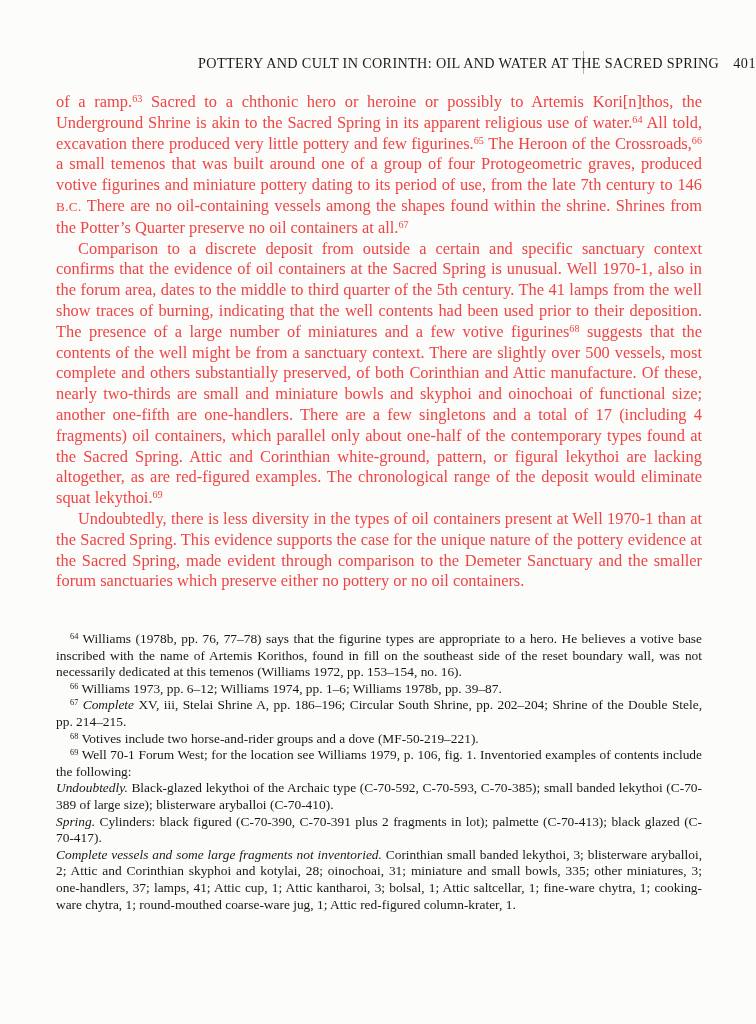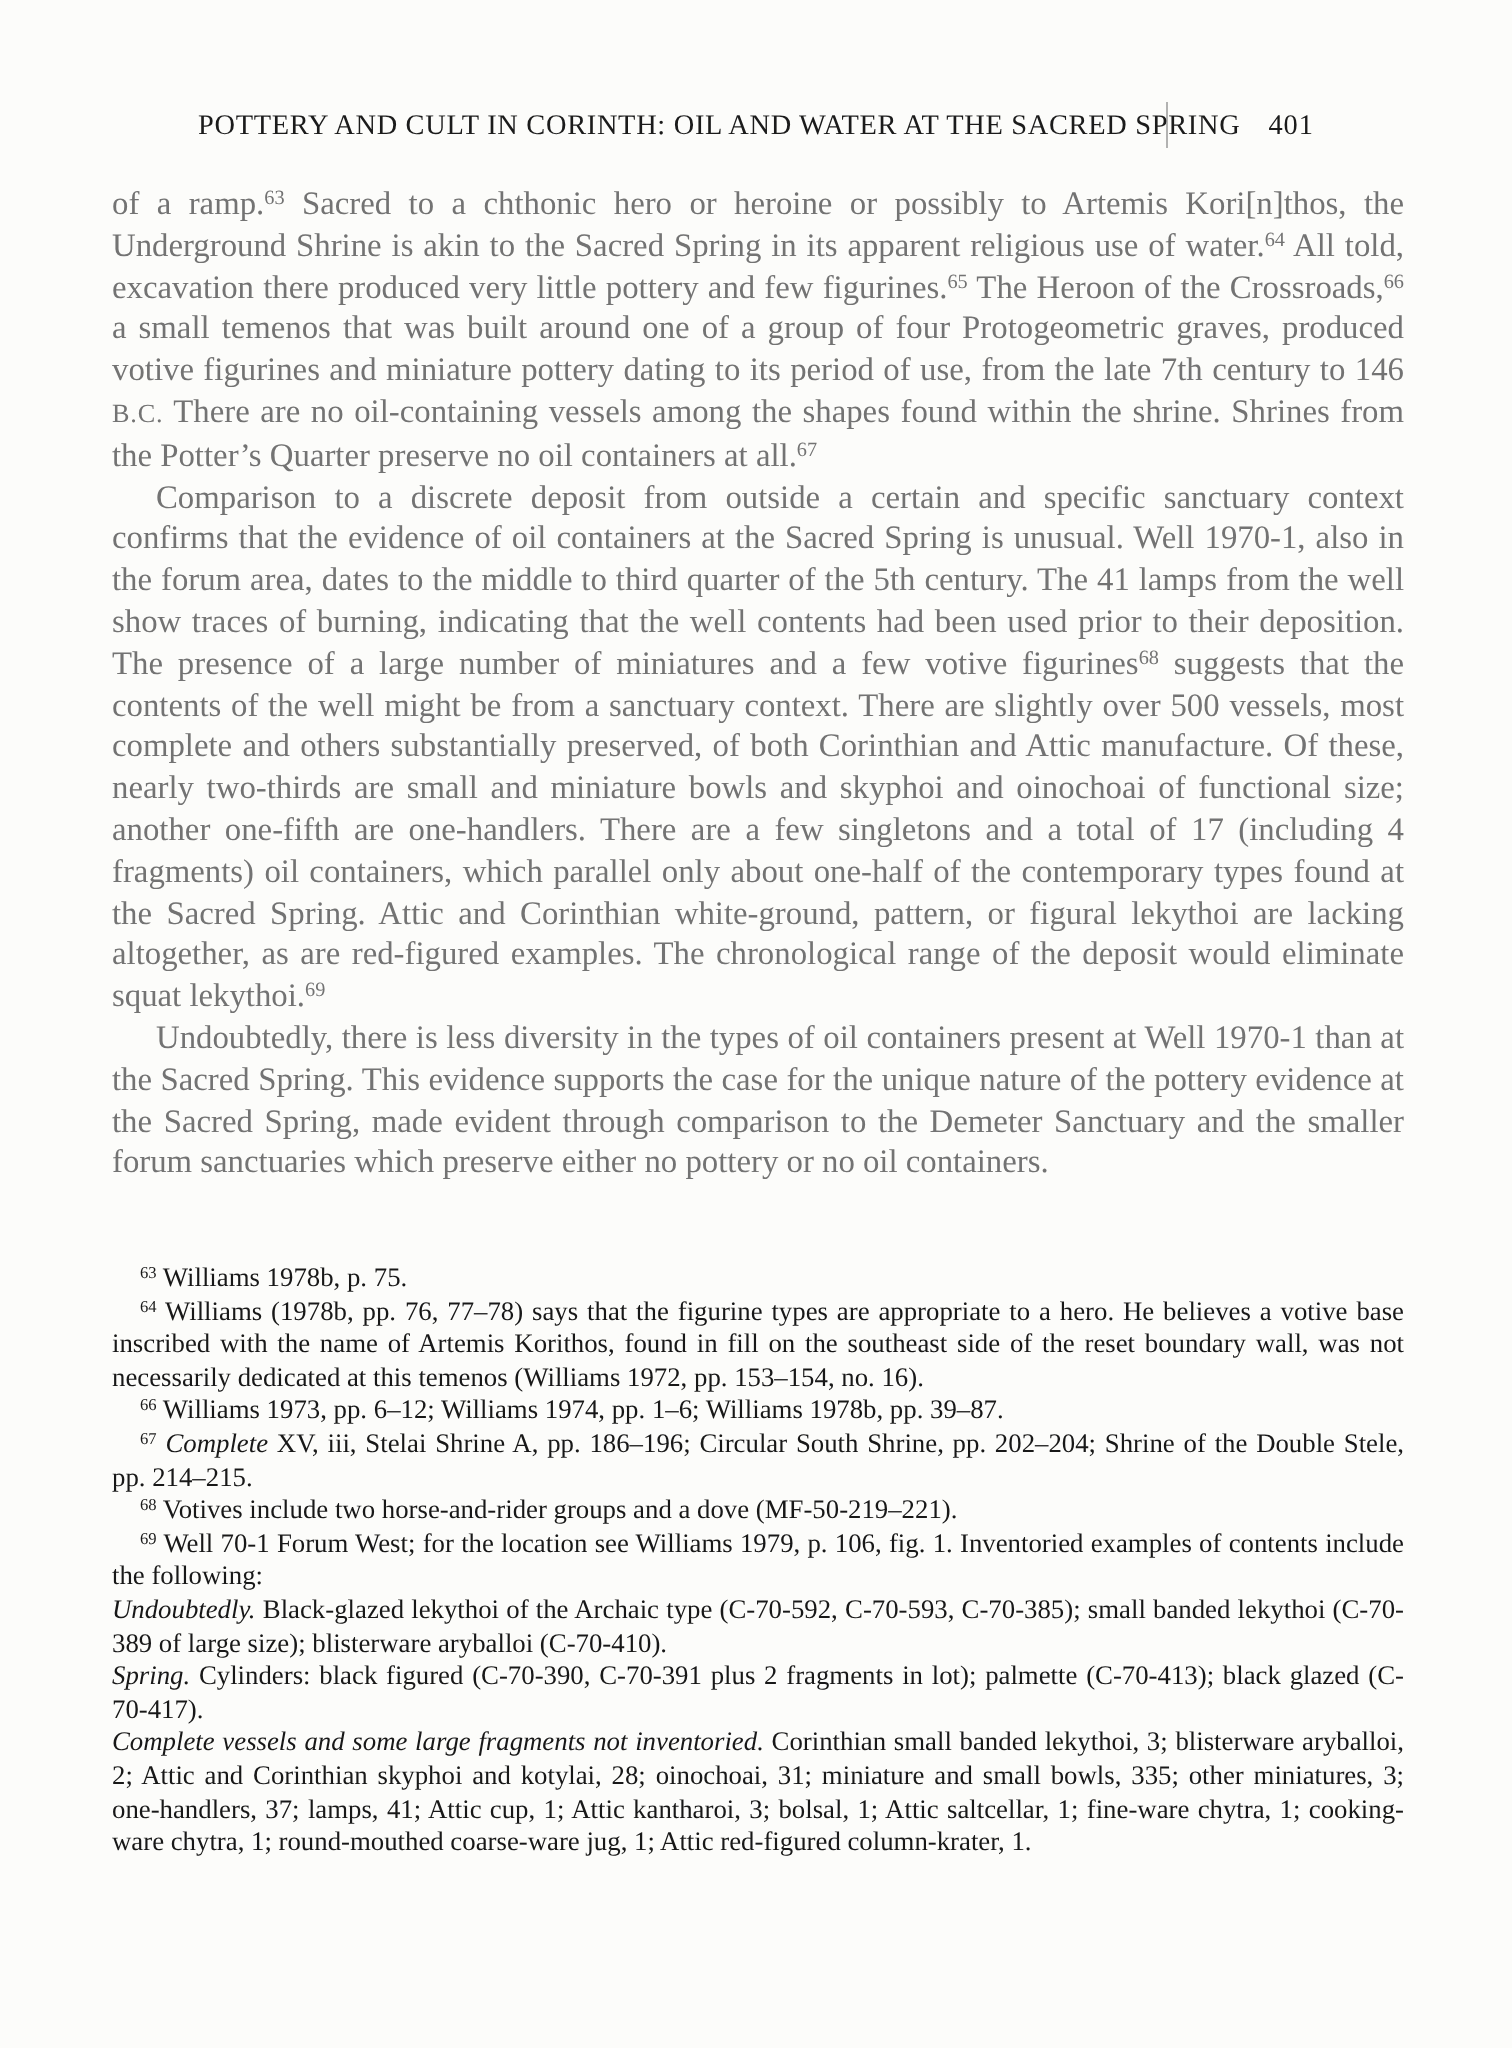--- a/index.html
+++ b/index.html
@@ -11,21 +11,21 @@
     background: #fcfcfa;
     color: #151515;
     font-family: "Liberation Serif", "DejaVu Serif", serif;
     overflow: hidden;
   }
   .running-head {
     position: absolute;
     top: 55px;
     left: 0;
     width: 100%;
-    text-align: center;
+    text-align: right;
     font-size: 14.2px;
     letter-spacing: 0.35px;
     white-space: nowrap;
     color: #1b1b1b;
   }
   .running-head .pagenum { margin-left: 14px; letter-spacing: 0.5px; }
   .scan-artifact {
     position: absolute;
     left: 583px;
     top: 51px;
@@ -35,21 +35,21 @@
     opacity: 0.38;
   }
   .bodytext {
     position: absolute;
     top: 92px;
     left: 56px;
     width: 646px;
     font-size: 16.4px;
     line-height: 20.8px;
     text-align: justify;
-    color: #737373;
+    color: #ef4444;
   }
   .bodytext p { margin: 0; }
   .bodytext p.indent { text-indent: 22px; }
   sup {
     font-size: 62%;
     line-height: 0;
     vertical-align: baseline;
     position: relative;
     top: -0.48em;
     letter-spacing: 0;
@@ -77,21 +77,20 @@
   <div class="running-head">
     <span>POTTERY AND CULT IN CORINTH: OIL AND WATER AT THE SACRED SPRING</span><span class="pagenum">401</span>
   </div>
   <div class="scan-artifact"></div>
   <main class="bodytext">
       <p><span>of a ramp.</span><sup>63</sup><span> Sacred to a chthonic hero or heroine or possibly to Artemis Kori[n]thos, the Underground Shrine is akin to the Sacred Spring in its apparent religious use of water.</span><sup>64</sup><span> All told, excavation there produced very little pottery and few figurines.</span><sup>65</sup><span> The Heroon of the Crossroads,</span><sup>66</sup><span> a small temenos that was built around one of a group of four Protogeometric graves, produced votive figurines and miniature pottery dating to its period of use, from the late 7th century to 146 </span><span class="sc">B.C.</span><span> There are no oil-containing vessels among the shapes found within the shrine. Shrines from the Potter’s Quarter preserve no oil containers at all.</span><sup>67</sup></p>
       <p class="indent"><span>Comparison to a discrete deposit from outside a certain and specific sanctuary context confirms that the evidence of oil containers at the Sacred Spring is unusual. Well 1970-1, also in the forum area, dates to the middle to third quarter of the 5th century. The 41 lamps from the well show traces of burning, indicating that the well contents had been used prior to their deposition. The presence of a large number of miniatures and a few votive figurines</span><sup>68</sup><span> suggests that the contents of the well might be from a sanctuary context. There are slightly over 500 vessels, most complete and others substantially preserved, of both Corinthian and Attic manufacture. Of these, nearly two-thirds are small and miniature bowls and skyphoi and oinochoai of functional size; another one-fifth are one-handlers. There are a few singletons and a total of 17 (including 4 fragments) oil containers, which parallel only about one-half of the contemporary types found at the Sacred Spring. Attic and Corinthian white-ground, pattern, or figural lekythoi are lacking altogether, as are red-figured examples. The chronological range of the deposit would eliminate squat lekythoi.</span><sup>69</sup></p>
       <p class="indent"><span>Undoubtedly, there is less diversity in the types of oil containers present at Well 1970-1 than at the Sacred Spring. This evidence supports the case for the unique nature of the pottery evidence at the Sacred Spring, made evident through comparison to the Demeter Sanctuary and the smaller forum sanctuaries which preserve either no pottery or no oil containers.</span></p>
     </main>
   <section class="footnotes">
-      <p class="note"><sup>63</sup> <span>Williams 1978b, p. 75.</span></p>
       <p class="note"><sup>64</sup> <span>Williams (1978b, pp. 76, 77–78) says that the figurine types are appropriate to a hero. He believes a votive base inscribed with the name of Artemis Korithos, found in fill on the southeast side of the reset boundary wall, was not necessarily dedicated at this temenos (Williams 1972, pp. 153–154, no. 16).</span></p>
       <p class="note"><sup>66</sup> <span>Williams 1973, pp. 6–12; Williams 1974, pp. 1–6; Williams 1978b, pp. 39–87.</span></p>
       <p class="note"><sup>67</sup> <span class="i">Complete</span><span> XV, iii, Stelai Shrine A, pp. 186–196; Circular South Shrine, pp. 202–204; Shrine of the Double Stele, pp. 214–215.</span></p>
       <p class="note"><sup>68</sup> <span>Votives include two horse-and-rider groups and a dove (MF-50-219–221).</span></p>
       <p class="note"><sup>69</sup> <span>Well 70-1 Forum West; for the location see Williams 1979, p. 106, fig. 1. Inventoried examples of contents include the following:</span></p>
       <p class="flush"><span class="i">Undoubtedly.</span><span> Black-glazed lekythoi of the Archaic type (C-70-592, C-70-593, C-70-385); small banded lekythoi (C-70-389 of large size); blisterware aryballoi (C-70-410).</span></p>
       <p class="flush"><span class="i">Spring.</span><span> Cylinders: black figured (C-70-390, C-70-391 plus 2 fragments in lot); palmette (C-70-413); black glazed (C-70-417).</span></p>
       <p class="flush"><span class="i">Complete vessels and some large fragments not inventoried.</span><span> Corinthian small banded lekythoi, 3; blisterware aryballoi, 2; Attic and Corinthian skyphoi and kotylai, 28; oinochoai, 31; miniature and small bowls, 335; other miniatures, 3; one-handlers, 37; lamps, 41; Attic cup, 1; Attic kantharoi, 3; bolsal, 1; Attic saltcellar, 1; fine-ware chytra, 1; cooking-ware chytra, 1; round-mouthed coarse-ware jug, 1; Attic red-figured column-krater, 1.</span></p>
     </section>
 </div>

